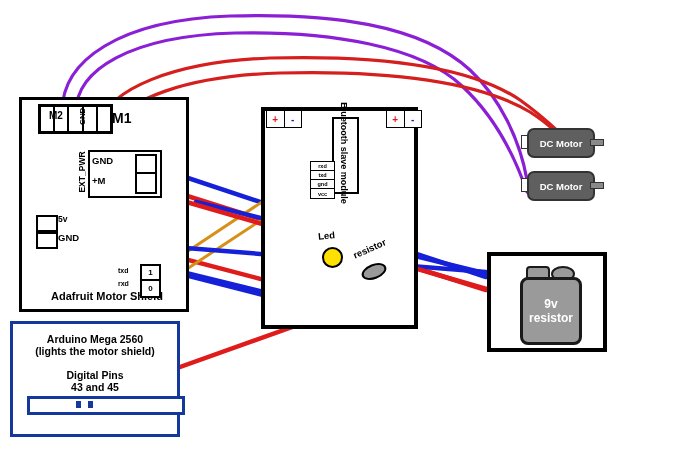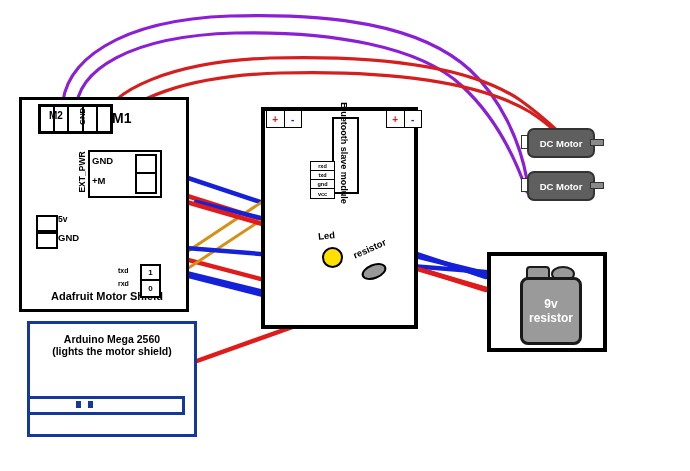--- a/index.html
+++ b/index.html
@@ -1,21 +1,21 @@
 <!DOCTYPE html>
 <html><head>
 <meta charset="utf-8">
 <style>
   html,body{margin:0;padding:0;background:#ffffff;}
   body{width:690px;height:471px;overflow:hidden;font-family:"Liberation Sans",sans-serif;}
   #stage{position:relative;width:690px;height:471px;background:#fff;}
   #wires{position:absolute;left:0;top:0;width:690px;height:471px;}
   .box{position:absolute;box-sizing:border-box;background:transparent;}
   .shield{left:19px;top:97px;width:170px;height:215px;border:3px solid #000;background:#fff;}
-  .mega{left:27px;top:321px;width:170px;height:116px;border:3px solid #14389c;background:#fff;}
+  .mega{left:10px;top:321px;width:170px;height:116px;border:3px solid #14389c;background:#fff;}
   .bread{left:261px;top:107px;width:157px;height:222px;border:4px solid #000;background:#fff;}
   .batt{left:487px;top:252px;width:120px;height:100px;border:4px solid #000;background:#fff;}
   .lbl{position:absolute;font-weight:bold;color:#000;white-space:nowrap;}
   .shield-title{left:0;top:190px;width:170px;text-align:center;font-size:11px;}
   .mega-l1{left:0;top:9px;width:164px;text-align:center;font-size:10.5px;line-height:12px;}
   .mega-l2{left:0;top:45px;width:164px;text-align:center;font-size:10.5px;line-height:12px;}
   .bread-title{left:261px;top:337px;width:157px;text-align:center;font-size:10.5px;}
   .term-block{position:absolute;left:38px;top:104px;width:69px;height:24px;border:3px solid #000;background:#fff;display:flex;}
   .term-cell{flex:1;border-right:2px solid #000;background:#fff;}
   .term-cell:last-child{border-right:none;}
@@ -161,20 +161,24 @@
   <div class="pins">
     <div>1</div>
     <div>0</div>
   </div>
 
   <div class="box mega">
     <div class="lbl mega-l1">
       <span>Arduino Mega 2560</span><br>
       <span>(lights the motor shield)</span>
     </div>
+    <div class="lbl mega-l2">
+      <span>Digital Pins</span><br>
+      <span>43 and 45</span>
+    </div>
   </div>
   <div class="megapins">
     <i style="left:46px"></i>
     <i style="left:58px"></i>
   </div>
 
   <div class="box bread"></div>
 
   <div class="rail railL">
     <b class="pl">+</b>

